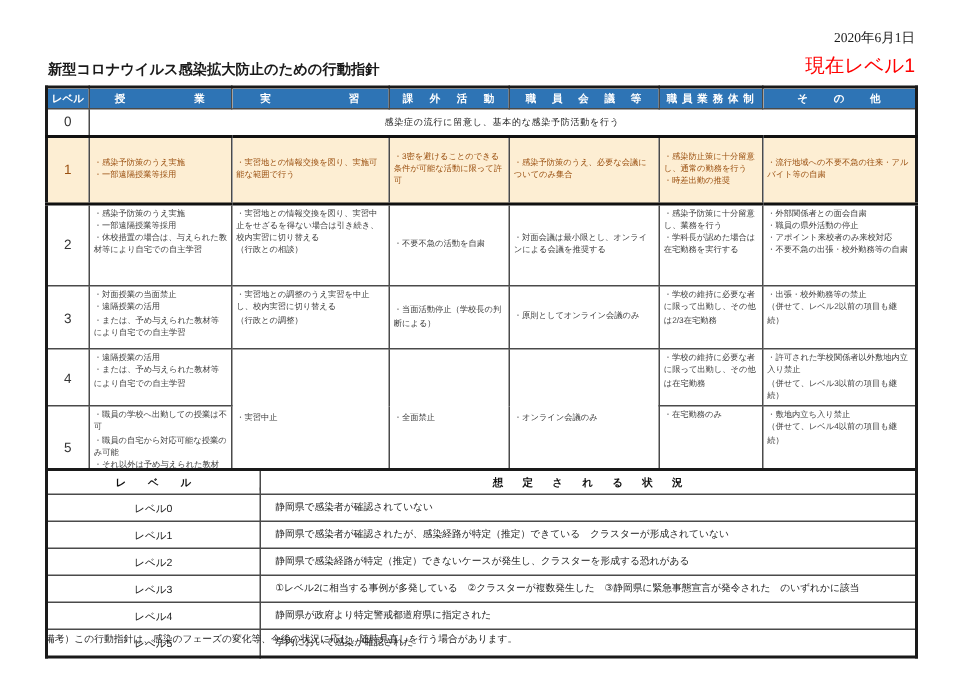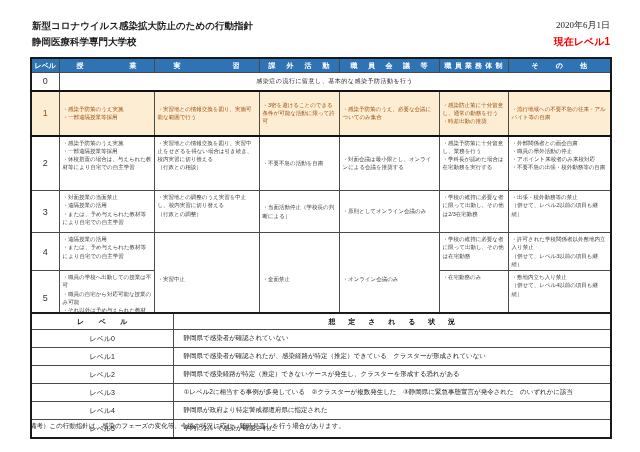--- a/index.html
+++ b/index.html
@@ -7,21 +7,21 @@
     width:640px;height:452px;position:relative;background:#ffffff;
     font-family:"Liberation Sans","DejaVu Sans",sans-serif;
     color:#222;overflow:hidden;
   }
   
   .doc-header{position:absolute;top:18px;left:32px;width:578px;display:flex;justify-content:space-between;align-items:flex-end;}
   .title-block .title{font-size:9.5px;font-weight:bold;color:#1a1a1a;line-height:1.7;}
   .title-block .subtitle{font-size:9.5px;font-weight:bold;color:#1a1a1a;line-height:1.7;}
   .right-block{text-align:right;}
   .right-block .date{font-size:9px;color:#1a1a1a;line-height:1.7;font-family:Liberation Serif, serif;}
-  .right-block .current-level{font-size:10px;font-weight:bold;color:#ff0000;line-height:1.7;margin-left:16px;}
+  .right-block .current-level{font-size:13px;font-weight:normal;color:#ff0000;line-height:1.7;margin-left:16px;}
 
   
   table{border-collapse:collapse;table-layout:fixed;}
   table.main{position:absolute;top:57px;left:30px;width:580px;border:2px solid #1a1a1a;}
   table.main th,table.main td{border:1px solid #4a4a4a;overflow:hidden;}
   table.main thead th{
     background:#2e74b5;color:#ffffff;font-size:7px;font-weight:bold;
     height:13px;padding:0;text-align:center;
   }
   .spread{text-align:center;text-align-last:justify;}
@@ -55,21 +55,20 @@
 
   
   .footnote{position:absolute;top:422px;left:30px;font-size:6.5px;color:#222;}
 </style>
 </head>
 <body>
 
 <div class="doc-header">
   <div class="title-block">
     <div class="title">新型コロナウイルス感染拡大防止のための行動指針</div>
-    <div class="subtitle">静岡医療科学専門大学校</div>
   </div>
   <div class="right-block">
     <div class="date">2020年6月1日</div>
     <div class="current-level">現在レベル1</div>
   </div>
 </div>
 
 <table class="main">
   <colgroup>
     <col style="width:28px">

